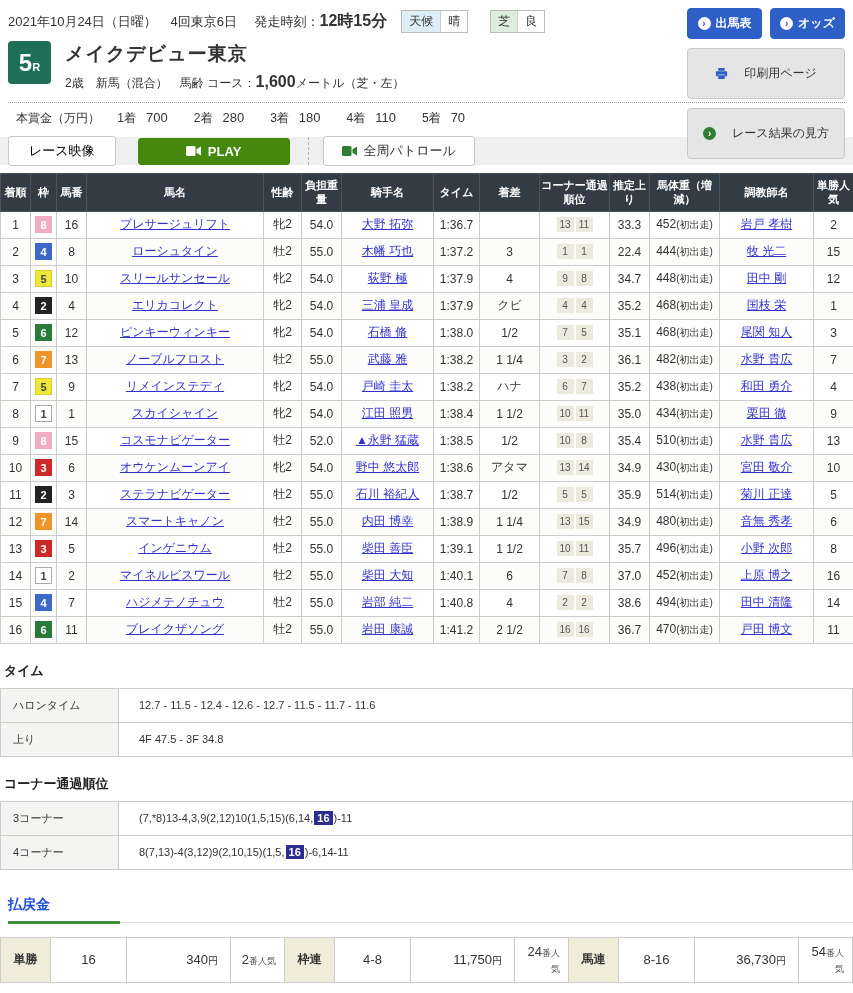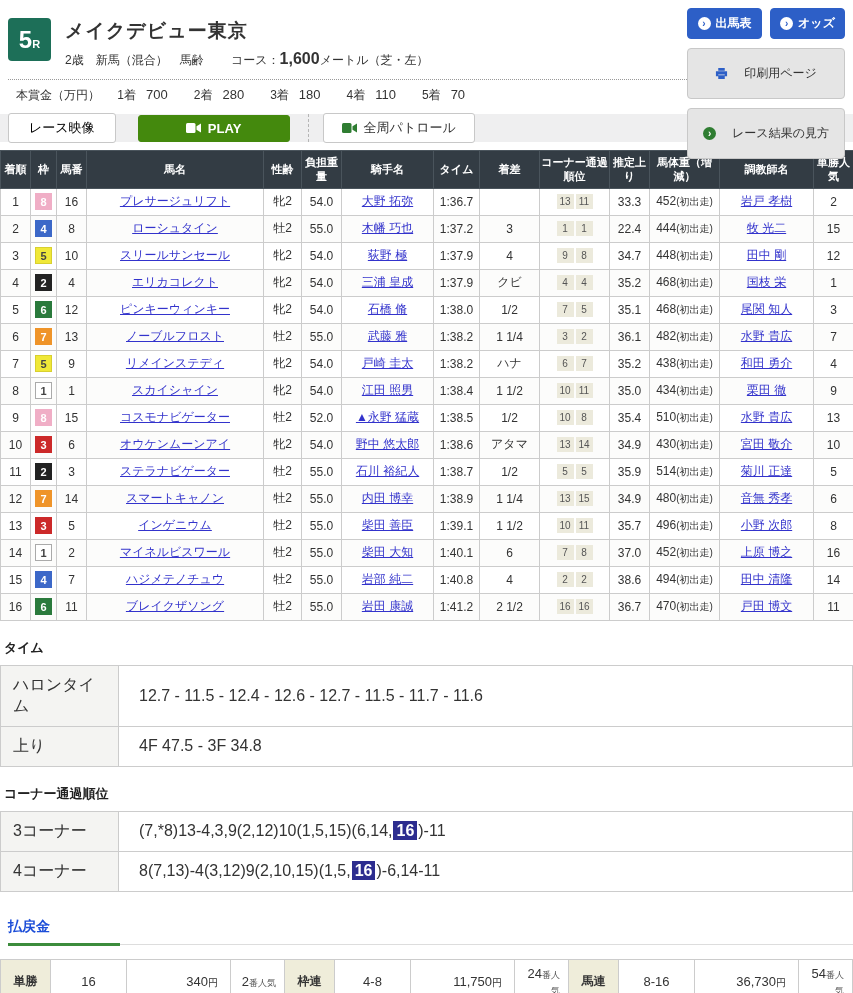--- a/index.html
+++ b/index.html
@@ -49,21 +49,21 @@
     padding:16px 4px; display:flex; align-items:center; justify-content:center; gap:16px; cursor:pointer; color:#333;
   }
   .race-block{display:flex; margin-top:8px;}
   .race-no{width:43px; height:43px; background:var(--race-box-green); color:#fff;
     border-radius:4px; display:flex; align-items:center; justify-content:center; flex:none;}
   .race-no .num{font-size:24px; font-weight:bold; line-height:1;}
   .race-no .suffix{font-size:11px; font-weight:bold; margin-top:8px;}
   .race-info{margin-left:14px;}
   .race-title{font-size:19px; font-weight:bold; letter-spacing:1px;}
   .race-sub{font-size:12px; margin-top:6px; color:#333;}
-  .race-sub .course-label{margin-left:24px;}
+  .race-sub .course-label{margin-left:0;}
   .race-sub .course-value{font-size:16px; font-weight:bold;}
   .dotted-divider{border-top:1px dotted #999; margin:10px 0 0 0;}
   .prize-row{padding:7px 8px 10px 8px; font-size:12px; color:#333;}
   .prize-label{margin-right:14px;}
   .prize-rank{color:#333; margin-right:10px;}
   .prize-amount{font-size:13px; margin-right:26px;}
   
   .video-bar{background:#efeff0; padding:6px 8px; display:flex; align-items:center; height:28px;}
   .btn-video-label{background:#fff; border:1px solid #c8c8c8; border-radius:3px; padding:5px 20px; font-size:13px; cursor:pointer;}
   .btn-play{background:var(--play-green); border:1px solid var(--play-green); color:#fff; font-weight:bold;
@@ -83,41 +83,56 @@
   .results tbody td{border:1px solid #ccc; padding:3px 3px; text-align:center; height:27px; vertical-align:middle; background:#fff;}
   .results tbody tr:nth-child(even) td{background:#fcfcfb;}
   td.cell-left{text-align:left; padding-left:8px;}
   a.tbl-link{color:var(--link-blue); text-decoration:underline; cursor:pointer;}
   .waku{display:inline-block; width:17px; height:17px; line-height:17px; font-size:11px; font-weight:bold; text-align:center;}
   .pos-badge{display:inline-block; min-width:17px; padding:2px 1px; background:var(--pos-badge-bg);
     color:#555; font-size:10px; text-align:center; margin:0 1px;}
   .weight-note{font-size:10px;}
   
   .section-title{font-weight:bold; font-size:13px; margin:18px 8px 8px 4px; color:#222;}
-  .kv-table{width:853px; font-size:16px;}
+  .kv-table{width:853px; font-size:11px;}
   .kv-table th{width:118px; background:#f4f4f2; border:1px solid #ccc; font-weight:normal; text-align:left; padding:9px 12px; color:#333;}
   .kv-table td{border:1px solid #ccc; text-align:left; padding:9px 20px;}
   .corner-highlight{background:var(--highlight-navy); color:#fff; font-weight:bold; padding:1px 3px; margin:0 1px;}
   
   .payout-title{font-weight:bold; font-size:14px; margin:26px 0 0 8px; padding-bottom:8px; color:#1d4ed8;
     position:relative; border-bottom:1px solid #ddd; margin-right:0;}
   .payout-title::after{content:""; position:absolute; left:0; bottom:-2px; width:112px; height:3px; background:var(--accent-green);}
   .payout{width:853px; margin-top:14px; font-size:13px;}
   .payout th.bet-type{background:var(--bet-type-bg); border:1px solid #ccc; font-weight:bold; padding:6px 2px; font-size:12px; width:50px;}
   .payout td{border:1px solid #ccc; padding:6px 6px; height:26px;}
   .payout td.combo{text-align:center; width:76px;}
   .payout td.amount{text-align:right; width:104px; padding-right:12px;}
   .payout td.pop{text-align:right; width:54px; padding-right:8px;}
   .unit-yen{font-size:10px;}
   .unit-pop{font-size:9px; color:#555;}
 </style>
 </head>
 <body>
 
 <div class="page-head">
+  <div class="date-row">
+    <span class="date-text">
+      <span>2021年10月24日（日曜）</span>
+      <span style="margin-left:10px">4回東京6日</span>
+      <span style="margin-left:14px">発走時刻：</span><span class="start-time">12時15分</span>
+    </span>
+    <span class="badge-group badge-weather">
+      <span class="badge-label">天候</span>
+      <span class="badge-value">晴</span>
+    </span>
+    <span class="badge-group badge-turf">
+      <span class="badge-label">芝</span>
+      <span class="badge-value">良</span>
+    </span>
+  </div>
 
   <div class="top-buttons">
     <div class="blue-btn-row">
       <button class="btn-blue">
         <span class="circle-arrow">›</span>
         <span>出馬表</span>
       </button>
       <button class="btn-blue">
         <span class="circle-arrow">›</span>
         <span>オッズ</span>

